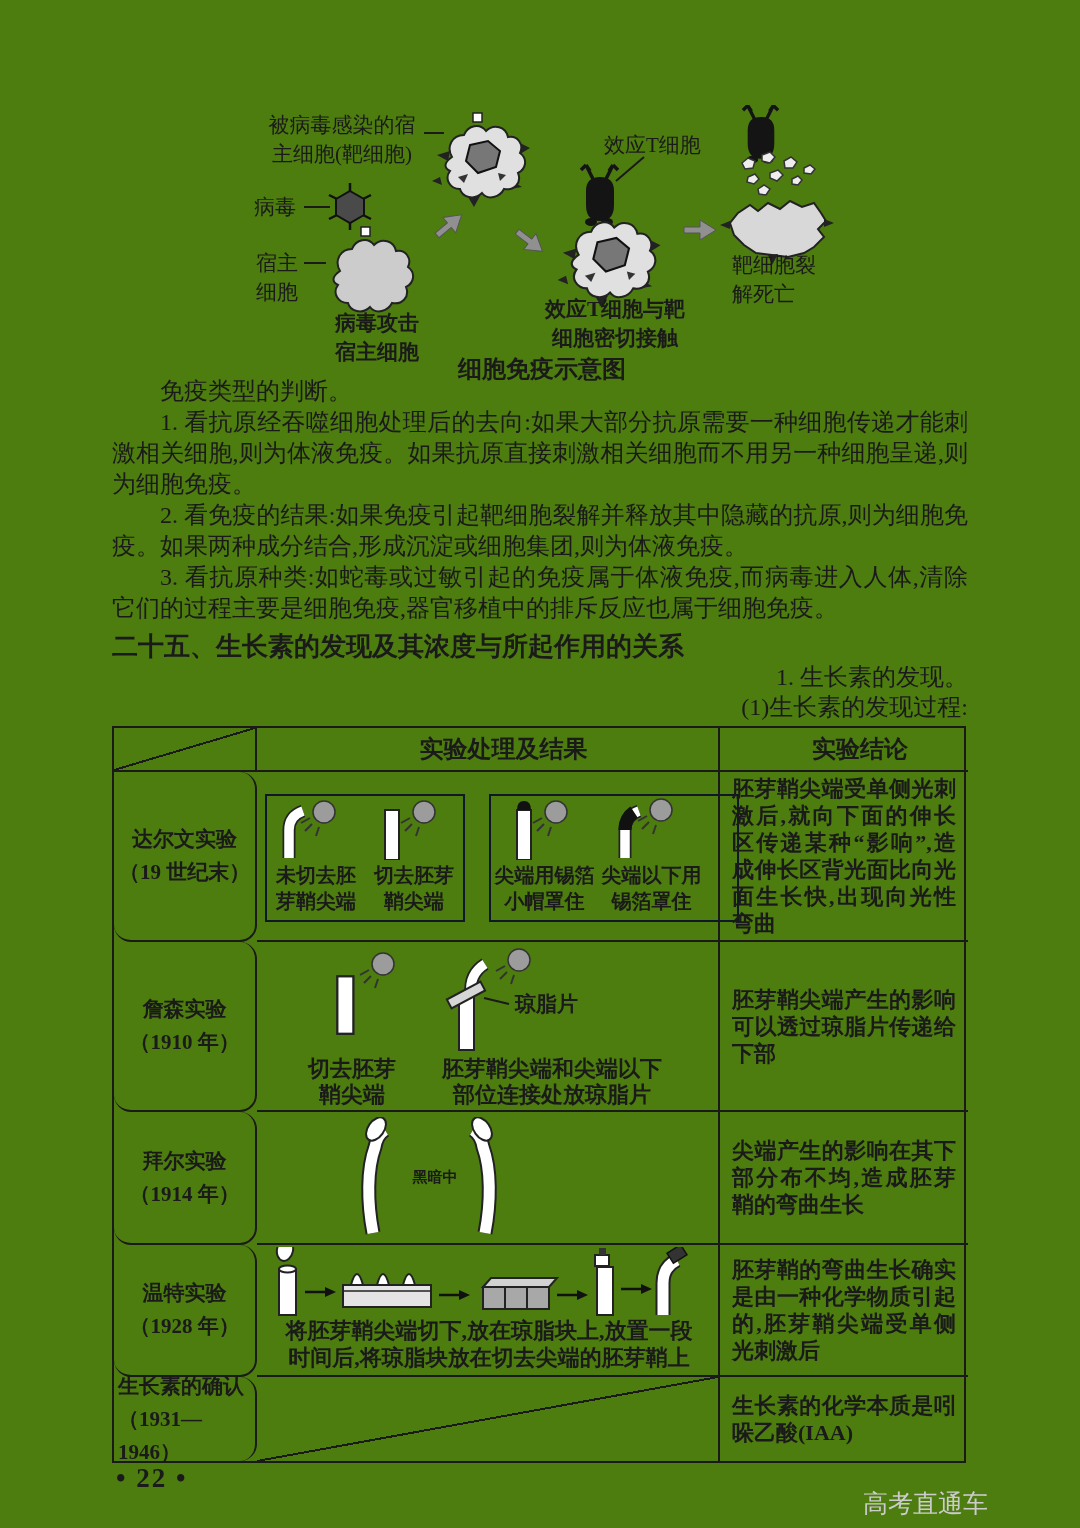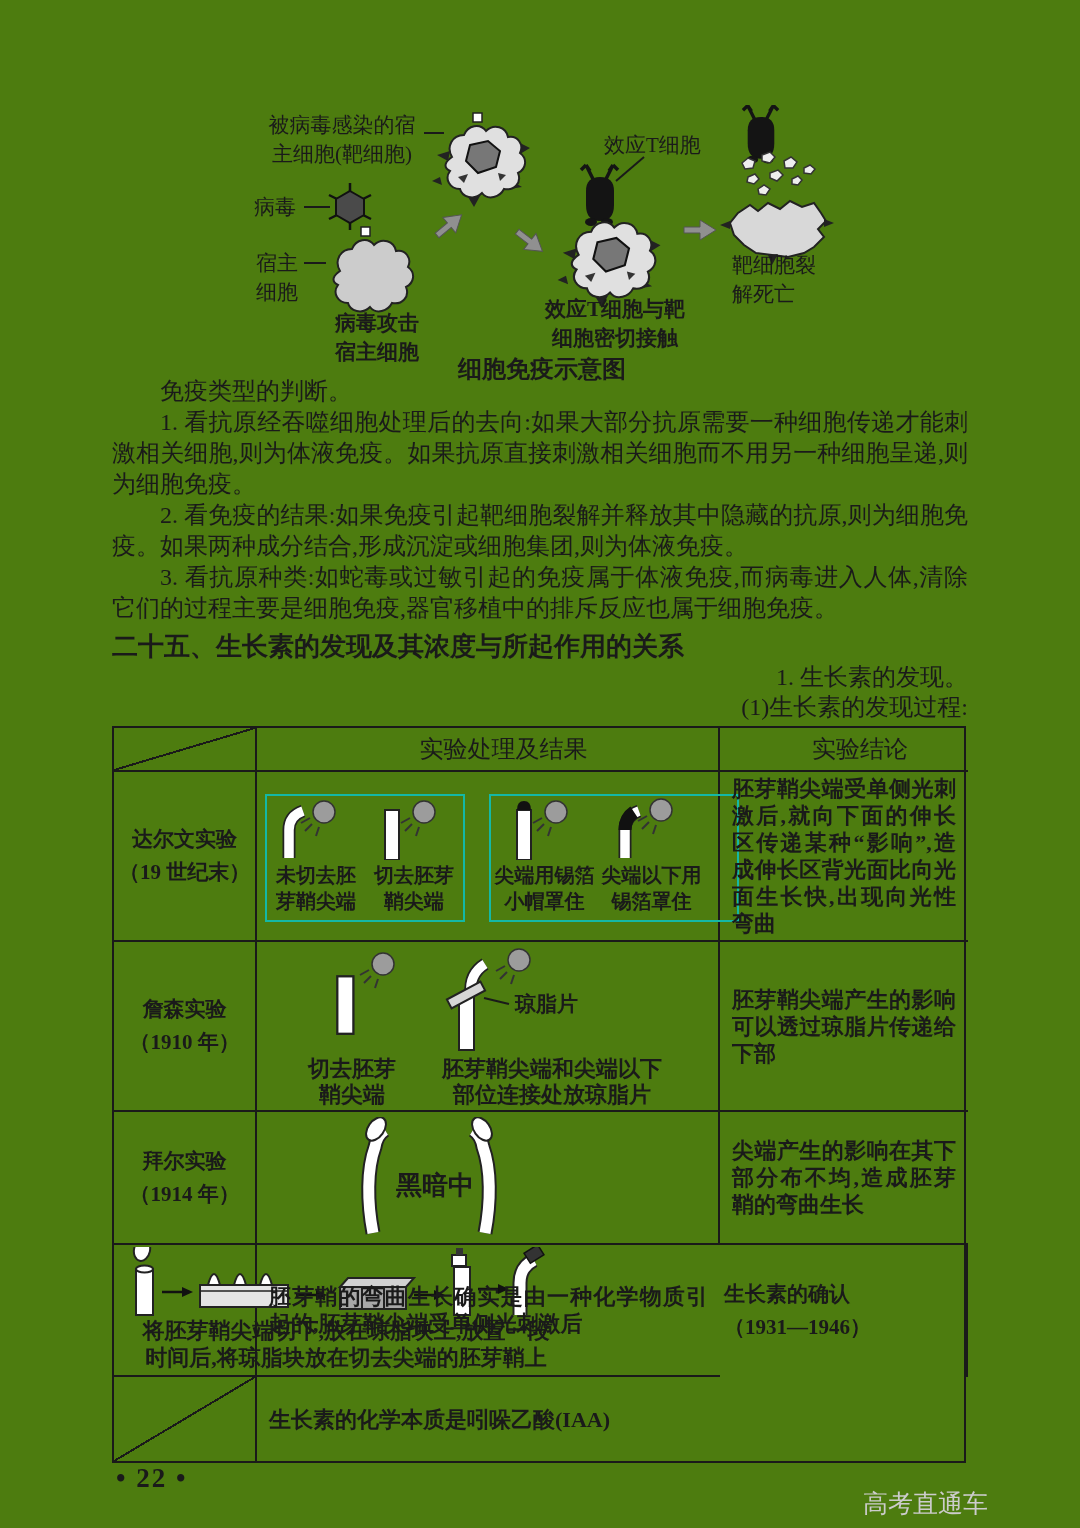--- a/index.html
+++ b/index.html
@@ -21,25 +21,25 @@
   .tbl{
     left:112px;top:726px;width:854px;height:737px;
     display:grid;grid-template-columns:143px 463px 248px;
     grid-template-rows:44px 170px 170px 133px 132px 84px;
     border:2px solid #1a1a1a;box-sizing:border-box;
   }
   .cell{position:relative;border-right:2px solid #1a1a1a;border-bottom:2px solid #1a1a1a;box-sizing:border-box;}
   .cell.nr{border-right:none;}
   .cell.nb{border-bottom:none;}
   .diag{background:linear-gradient(to bottom right,transparent calc(50% - 1px),#1a1a1a calc(50% - 1px),#1a1a1a calc(50% + 1px),transparent calc(50% + 1px));}
-  .hcell{display:flex;align-items:center;justify-content:center;font-size:24px;font-weight:normal;padding-left:32px;}
-  .namecell{display:flex;align-items:center;justify-content:center;text-align:center;font-size:21px;line-height:33px;font-weight:bold;white-space:pre-line;}
+  .hcell{display:flex;align-items:center;justify-content:center;font-size:24px;font-weight:bold;padding-left:32px;}
+  .namecell{display:flex;align-items:center;justify-content:center;text-align:center;font-size:21px;line-height:33px;font-weight:bold;white-space:pre-line;border-radius:17px;}
   .namecell.leftal{justify-content:flex-start;text-align:left;padding-left:4px;}
   .conccell{display:flex;align-items:center;padding:6px 12px;font-size:22px;line-height:27px;font-weight:bold;text-align:justify;}
-  .figbox{position:absolute;border:2px solid #14b8a6;box-sizing:border-box;}
+  .figbox{position:absolute;border:2px solid #0f172a;box-sizing:border-box;}
   .figlab{position:absolute;font-size:20px;line-height:26px;font-weight:bold;text-align:center;white-space:pre-line;}
   .footer-page{left:116px;top:1463px;font-size:27px;font-weight:bold;letter-spacing:2px;}
   .watermark{left:863px;top:1487px;font-size:25px;color:#cccccc;font-family:"Liberation Sans","DejaVu Sans",sans-serif;}
 </style>
 </head>
 <body>
 
 <svg width="0" height="0" style="position:absolute" aria-hidden="true">
   <defs>
     <path id="blob" d="M12,36 C6,26 12,14 24,14 C28,4 40,2 46,10 C54,2 66,6 68,16 C78,14 84,24 80,32 C88,38 86,48 78,52 C82,62 74,70 64,68 C60,76 48,80 42,72 C34,80 22,76 20,68 C10,68 4,58 10,50 C2,46 6,40 12,36 Z"></path>
@@ -272,24 +272,26 @@
             <ellipse rx="8" ry="13" fill="#fff" stroke="#222" stroke-width="2"></ellipse>
           </g>
       </svg>
       <svg width="50" height="120" style="position:absolute;left:198px;top:5px">
         <path d="M30,116 C36,85 36,52 28,30 Q26,18 18,13" fill="none" stroke="#222" stroke-width="15"></path>
         <path d="M30,116 C36,85 36,52 28,30 Q26,18 18,13" fill="none" stroke="#fff" stroke-width="11"></path>
         <g transform="translate(27,12) rotate(-35)">
             <ellipse rx="8" ry="13" fill="#fff" stroke="#222" stroke-width="2"></ellipse>
           </g>
       </svg>
-      <div class="abs bold ctr" style="left:118px;top:56px;width:120px;font-size:26px">黑暗中</div>
+      <div class="abs bold ctr" style="left:118px;top:56px;width:120px;font-size:15px">黑暗中</div>
     </div>
     <div class="cell nr conccell">尖端产生的影响在其下部分布不均,造成胚芽鞘的弯曲生长</div>
 
+    <div class="cell namecell">温特实验
+（1928 年）</div>
     <div class="cell">
       <svg width="430" height="70" style="position:absolute;left:14px;top:2px">
 
         <g transform="translate(14,3) rotate(12)">
             <ellipse rx="8" ry="11" fill="#fff" stroke="#222" stroke-width="2"></ellipse>
           </g>
         <rect x="8" y="22" width="17" height="46" fill="#fff" stroke="#222" stroke-width="2"></rect>
         <ellipse cx="16.5" cy="22" rx="8.5" ry="3.5" fill="#fff" stroke="#222" stroke-width="2"></ellipse>
         <g transform="translate(34,45)">
             <use href="#arrowS"></use>

